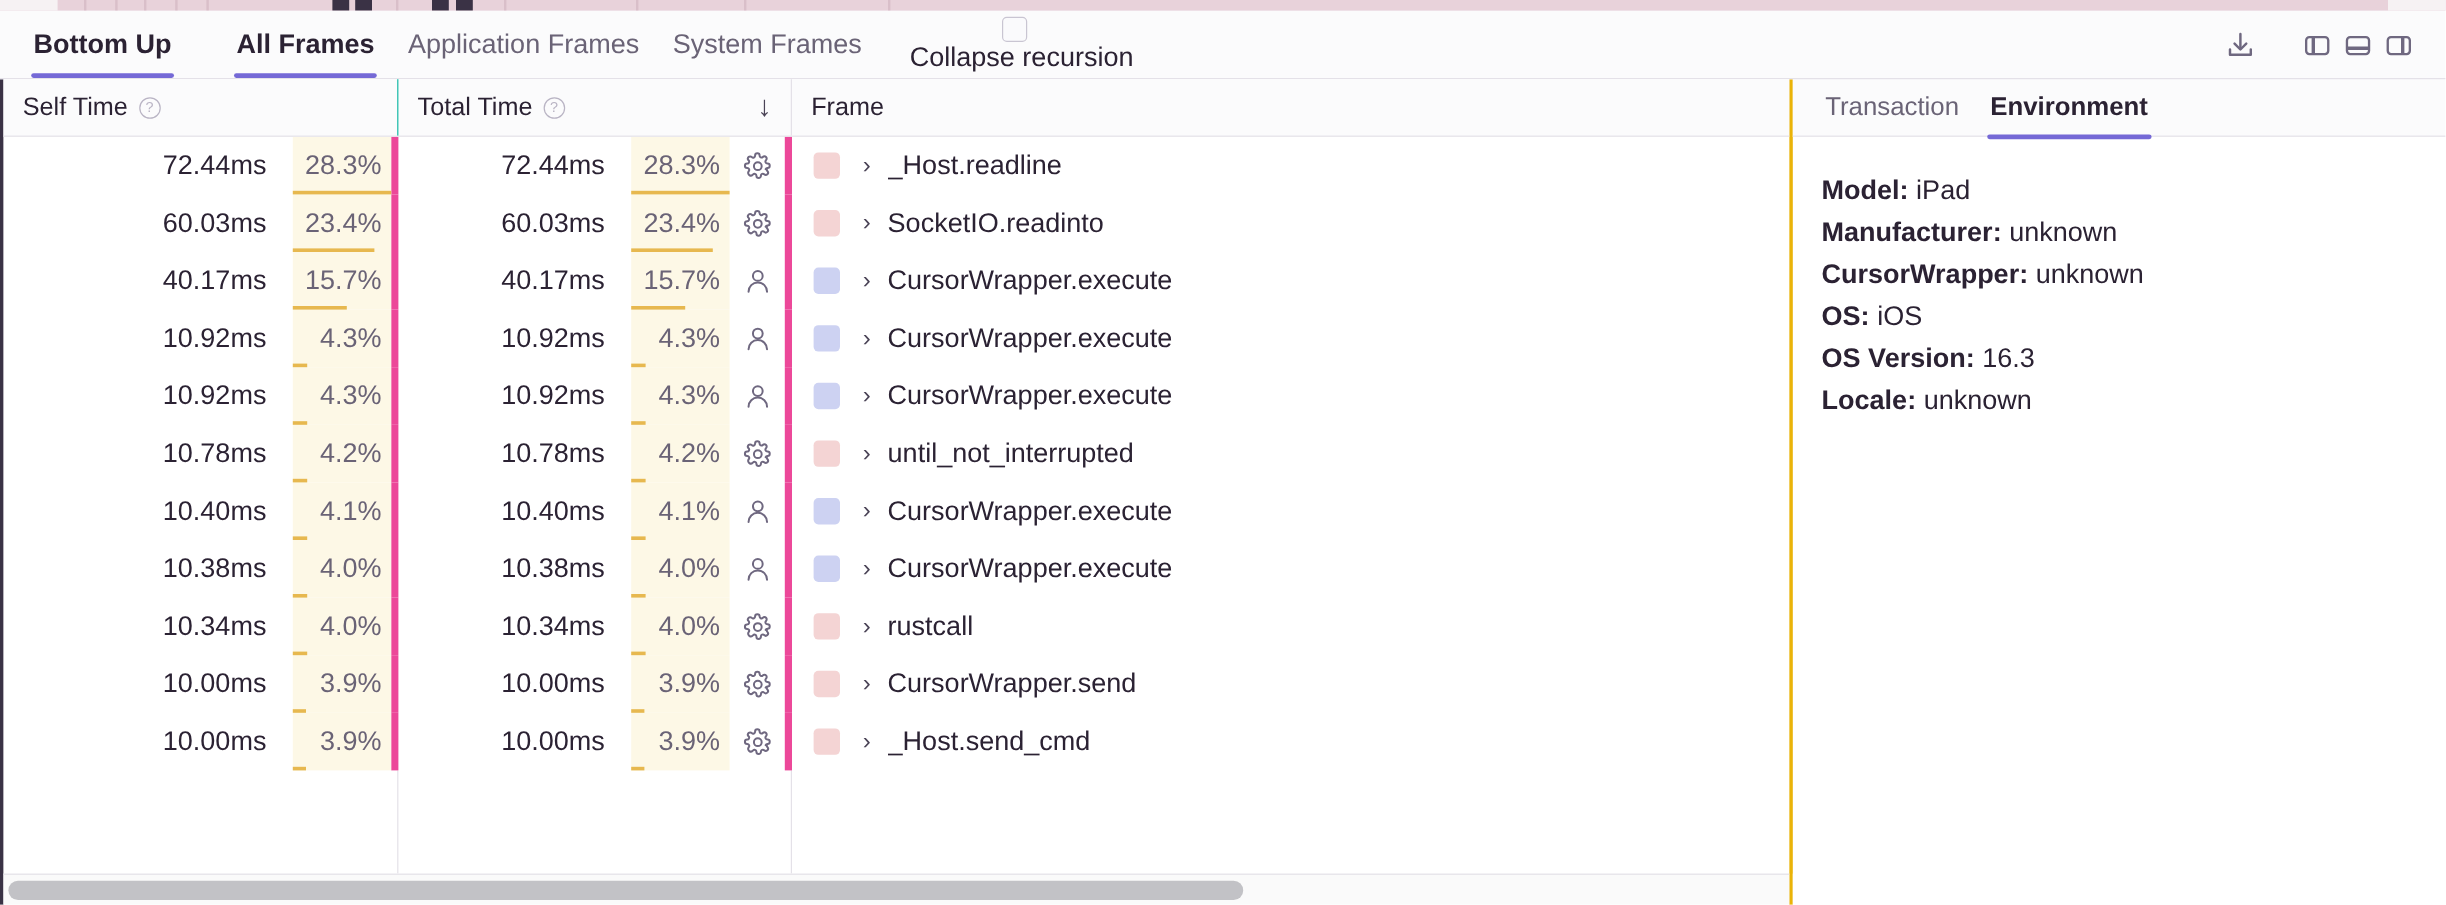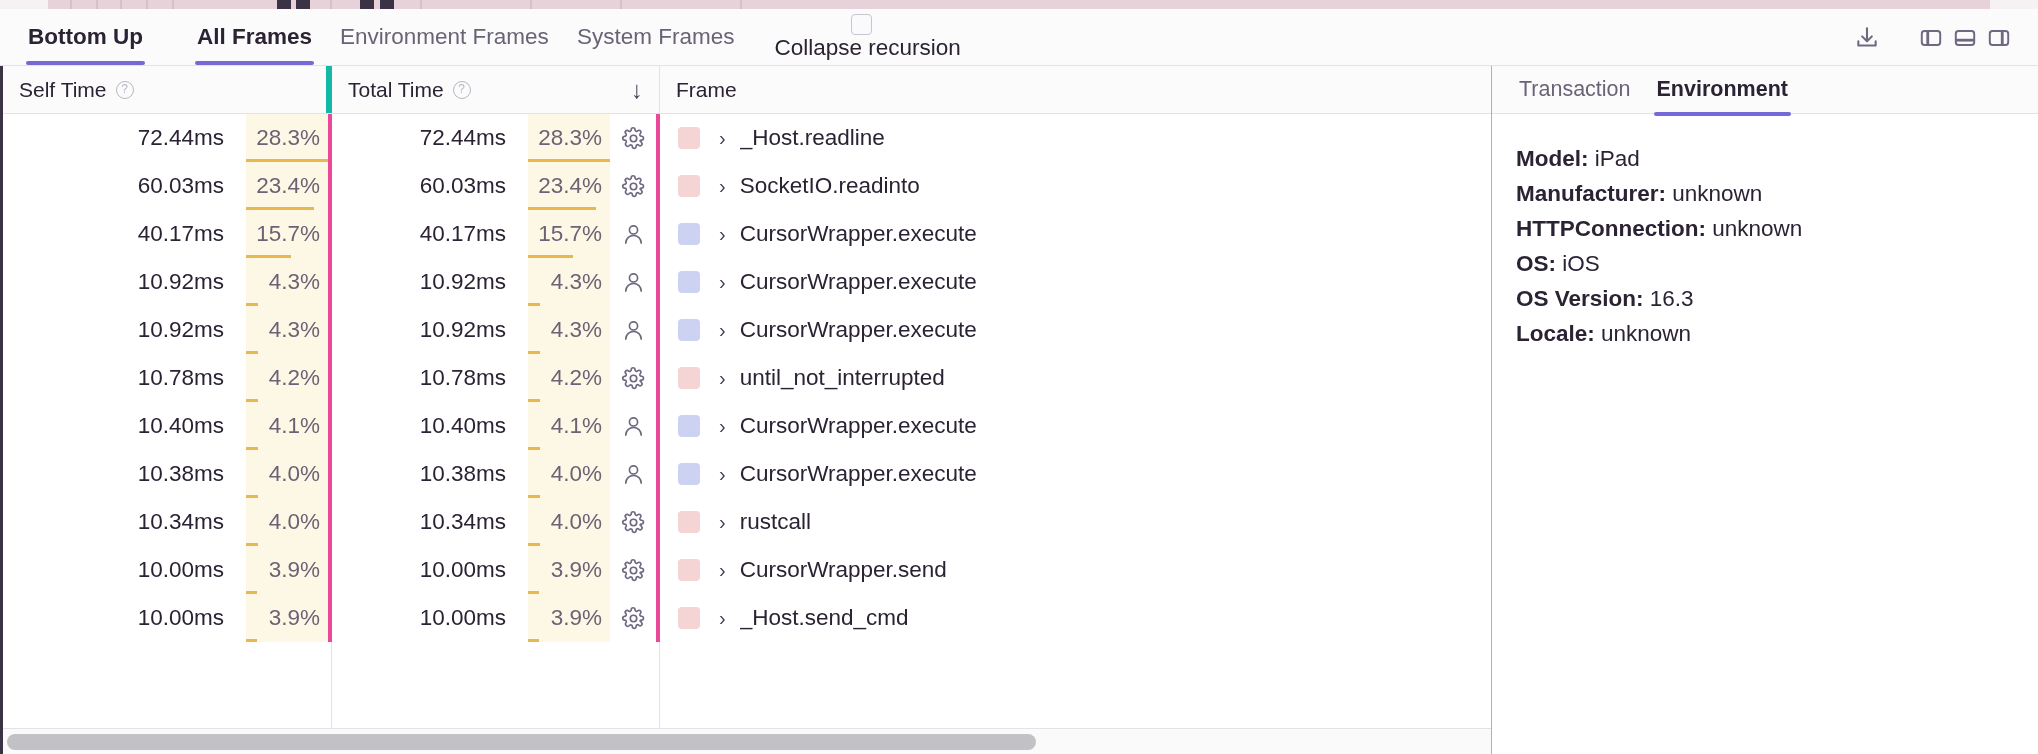--- a/index.html
+++ b/index.html
@@ -151,21 +151,21 @@
   .th {
     display: flex;
     align-items: center;
     font-size: 21px;
     color: #2b2233;
     padding: 0 16px;
     cursor: pointer;
     user-select: none;
     position: relative;
   }
-  .th-self  { width: 329px; border-right: 6px solid #14b8a6; }
+  .th-self  { width: 329px; border-right: 1px solid #14b8a6; }
   .th-total { width: 328px; border-right: 1px solid #e4e1e8; justify-content: space-between;}
   .th-frame { flex: 1 1 auto; min-width: 0; text-align: center; }
 
   .th-inner { display: flex; align-items: center; }
   .q-icon {
     width: 18px; height: 18px;
     border: 1.5px solid #b9b4c4;
     border-radius: 50%;
     color: #b9b4c4;
     font-size: 12px;
@@ -189,21 +189,21 @@
 
   .row {
     display: flex;
     height: 48px;
     align-items: stretch;
   }
 
   .c-self, .c-total {
     display: flex;
     align-items: center;
-    border-right: 4px solid #ec4899;
+    border-right: 6px solid #ec4899;
     position: relative;
   }
   .c-self  { width: 329px; }
   .c-total { width: 328px; }
 
   .ms {
     flex: 1 1 auto;
     text-align: right;
     font-size: 22.5px;
     color: #2b2233;
@@ -304,21 +304,21 @@
     background: #c2c2c6;
   }
 
   
   .detail-pane {
     flex: 0 0 auto;
     width: 547px;
     display: flex;
     flex-direction: column;
     background: #ffffff;
-    border-left: 1px solid #eab308;
+    border-left: 3px solid #eab308;
   }
   .detail-tabs {
     flex: 0 0 auto;
     height: 48px;
     display: flex;
     align-items: center;
     padding-left: 18px;
     background: #fbfbfc;
     border-bottom: 1px solid #e4e1e8;
   }
@@ -388,21 +388,21 @@
   <div class="toolbar">
 
     <div class="tabgroup">
       <div class="tab active">Bottom Up</div>
     </div>
 
     <div class="tabgap"></div>
 
     <div class="tabgroup">
       <div class="tab active">All Frames</div>
-      <div class="tab">Environment Frames</div>
+      <div class="tab">Application Frames</div>
       <div class="tab">System Frames</div>
     </div>
 
     <div class="chk-wrap">
       <div class="chk-box"></div>
       <div class="chk-label">Collapse recursion</div>
     </div>
 
     <div class="toolbar-spacer"></div>
 
@@ -772,21 +772,21 @@
     </div>
 
     <div class="detail-pane">
       <div class="detail-tabs">
         <div class="dtab">Transaction</div>
         <div class="dtab active">Environment</div>
       </div>
       <div class="detail-body" id="detail-fields">
           <div class="kv"><span class="k">Model:</span> <span class="v">iPad</span></div>
           <div class="kv"><span class="k">Manufacturer:</span> <span class="v">unknown</span></div>
-          <div class="kv"><span class="k">HTTPConnection:</span> <span class="v">unknown</span></div>
+          <div class="kv"><span class="k">CursorWrapper:</span> <span class="v">unknown</span></div>
           <div class="kv"><span class="k">OS:</span> <span class="v">iOS</span></div>
           <div class="kv"><span class="k">OS Version:</span> <span class="v">16.3</span></div>
           <div class="kv"><span class="k">Locale:</span> <span class="v">unknown</span></div>
         </div>
       <div class="detail-foot"></div>
     </div>
 
   </div>
 </div>
 

